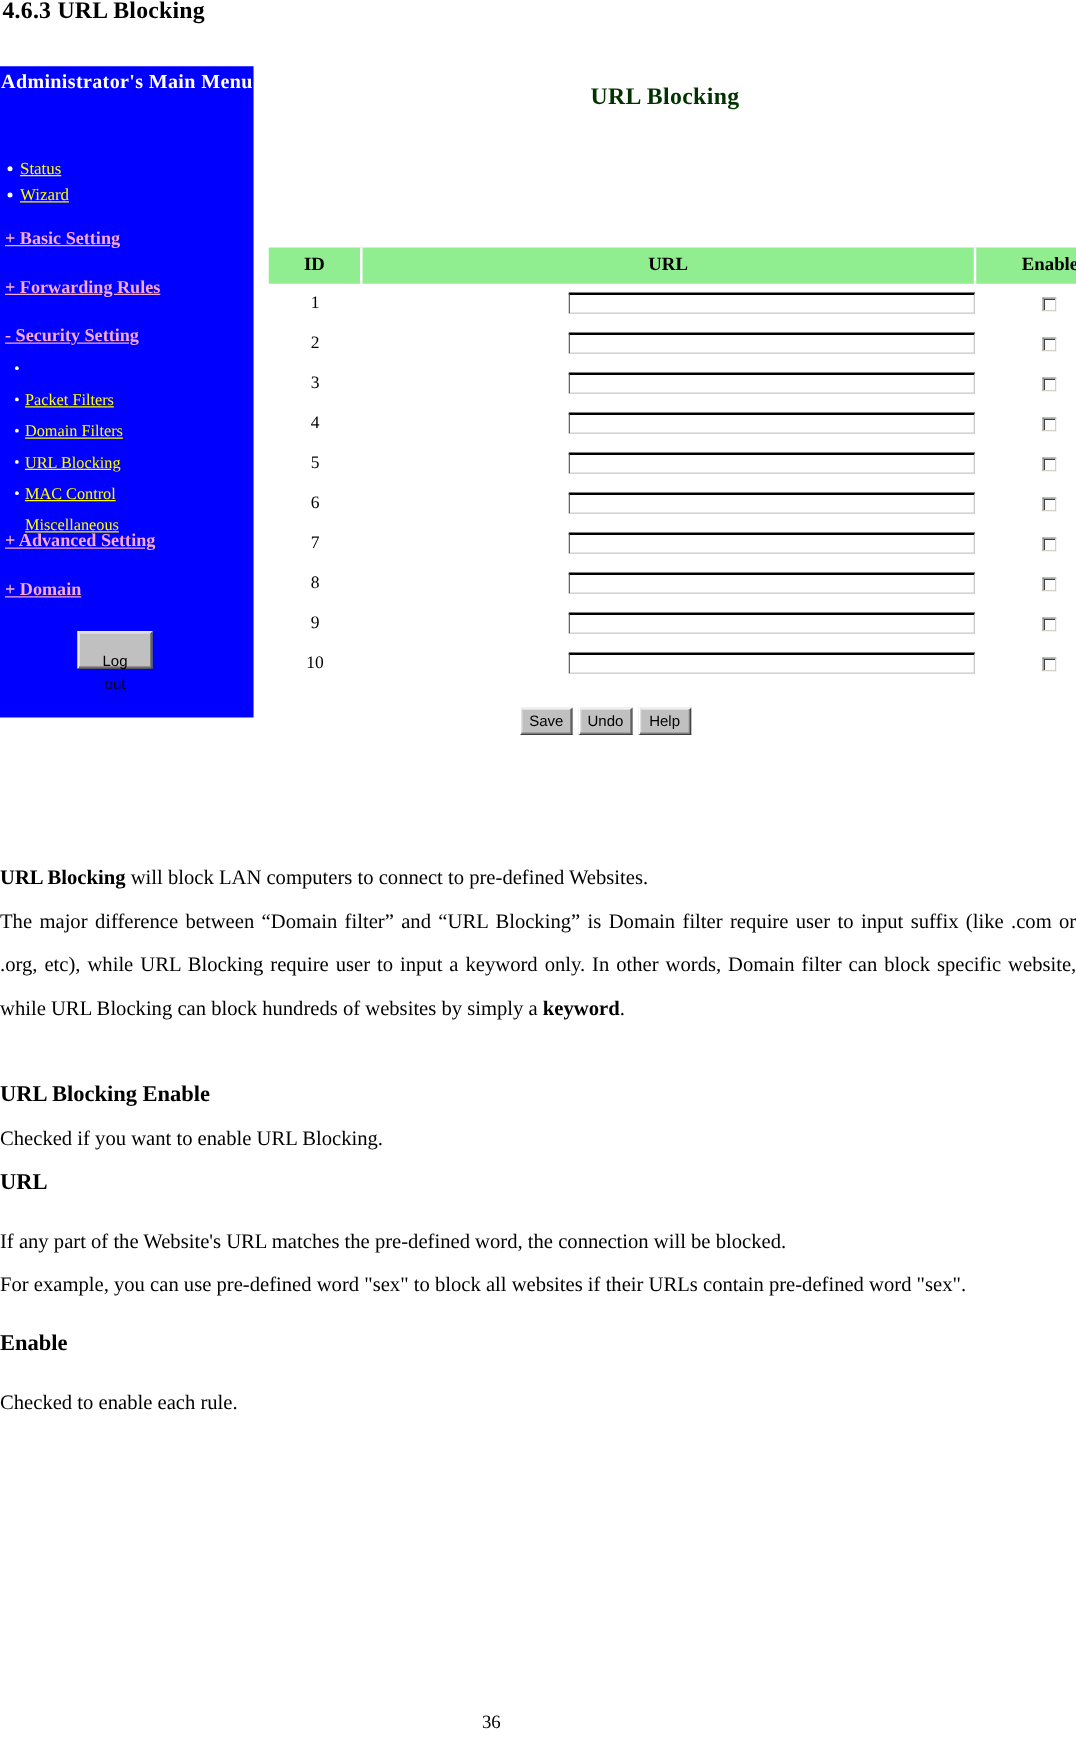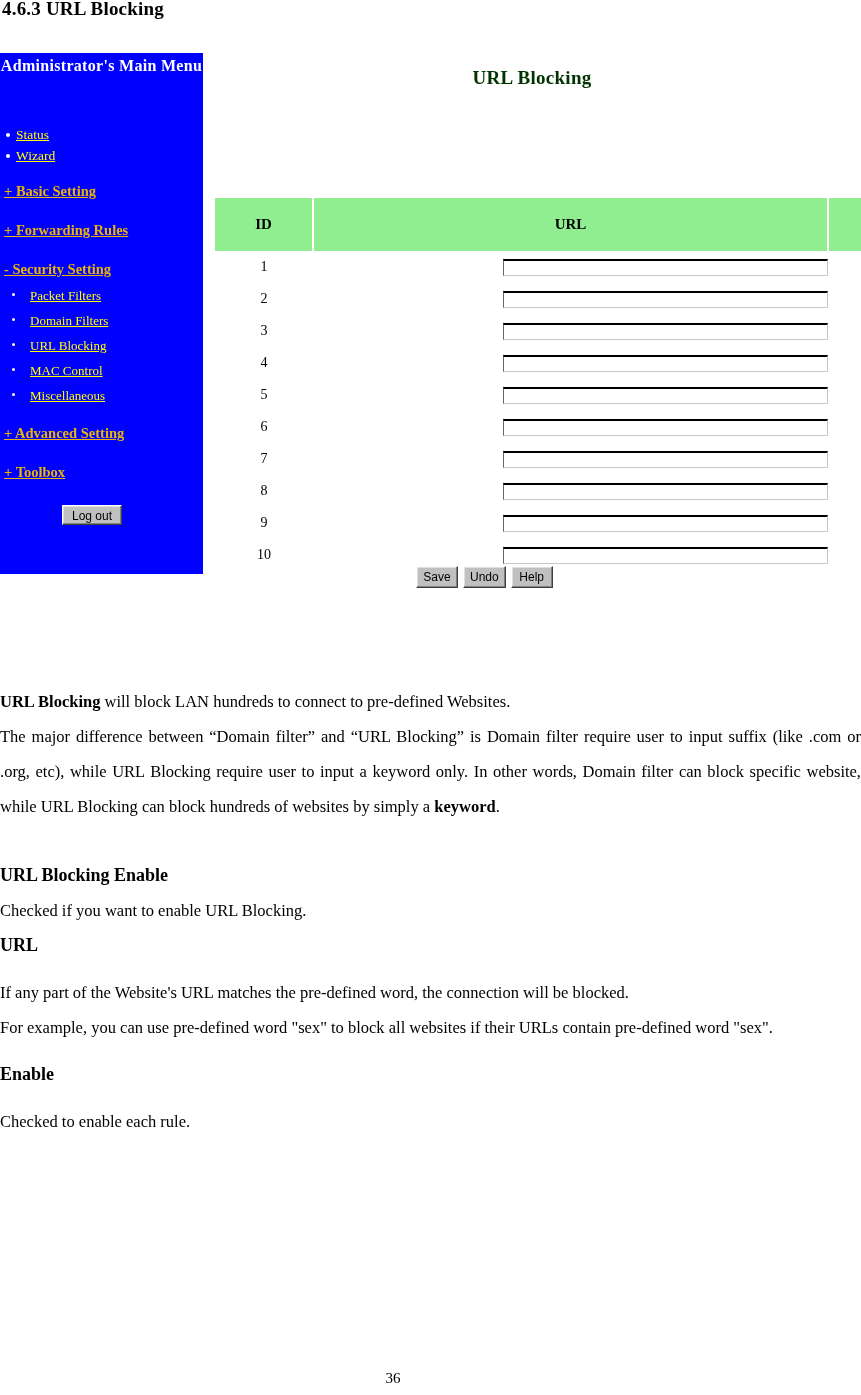--- a/index.html
+++ b/index.html
@@ -84,21 +84,21 @@
     color: #ffff00;
     text-decoration: underline;
     font-family: "Liberation Serif", serif;
     font-size: 13.5px;
     white-space: nowrap;
   }
 
   .group-link {
     position: absolute;
     left: 4px;
-    color: #eab308;
+    color: #f9a8d4;
     text-decoration: underline;
     font-family: "Liberation Serif", serif;
     font-weight: bold;
     font-size: 14.5px;
     white-space: nowrap;
   }
 
   .sub-link-row {
     position: absolute;
     left: 8px;
@@ -109,37 +109,38 @@
   .sub-bullet {
     position: absolute;
     left: 4px;
     top: 3px;
     width: 3px;
     height: 3px;
     background: #ffffff;
     border-radius: 50%;
   }
   .sub-link-row a {
-    left: 22px;
+    left: 12px;
     font-size: 13px;
+    margin-top: 24px;
   }
 
   
   .win-button {
     background: #c0c0c0;
     border-top: 1px solid #ffffff;
     border-left: 1px solid #ffffff;
     border-right: 1px solid #404040;
     border-bottom: 1px solid #404040;
     box-shadow: inset -1px -1px 0 #808080, inset 1px 1px 0 #dfdfdf;
     font-family: "Liberation Sans", sans-serif;
     font-size: 12px;
     color: #000000;
     text-align: center;
-    padding: 1px;
+    padding: 14px;
     cursor: pointer;
     line-height: 18px;
   }
   #logout-button {
     position: absolute;
     left: 62px;
     top: 452px;
     width: 60px;
     height: 20px;
   }
@@ -243,21 +244,21 @@
     border-collapse: collapse;
     table-layout: fixed;
   }
   #rules-table th {
     background: #90ee90;
     font-family: "Liberation Serif", serif;
     font-weight: bold;
     font-size: 15px;
     height: 21px;
     text-align: center;
-    padding: 16px;
+    padding: 4px;
     border: 0;
   }
   #rules-table th.id-col { width: 65px; border-right: 2px solid #ffffff; }
   #rules-table th.url-col { width: 481px; border-right: 2px solid #ffffff; }
   #rules-table th.en-col { width: 110px; }
 
   #rules-table td {
     padding: 0;
     border: 0;
     height: 32px;
@@ -375,21 +376,21 @@
     <div class="sub-link-row" style="top:312px;">
       <span class="sub-bullet"></span>
       <a href="#">MAC Control</a>
     </div>
     <div class="sub-link-row" style="top:337px;">
       <span class="sub-bullet"></span>
       <a href="#">Miscellaneous</a>
     </div>
 
     <a class="group-link" href="#" style="top:372px;">+ Advanced Setting</a>
-    <a class="group-link" href="#" style="top:411px;">+ Toolbox</a>
+    <a class="group-link" href="#" style="top:411px;">+ Domain</a>
 
     <button id="logout-button" class="win-button">Log out</button>
   </div>
 
   <div id="main-panel">
     <div id="panel-title">URL Blocking</div>
 
 
     <table id="rules-table">
       <thead>
@@ -455,21 +456,21 @@
 
     <div id="action-buttons">
       <button class="win-button">Save</button>
       <button class="win-button">Undo</button>
       <button class="win-button">Help</button>
     </div>
   </div>
 </div>
 
 <div id="body-copy">
-  <p class="para"><b>URL Blocking</b><span> will block LAN hundreds to connect to pre-defined Websites.</span></p>
+  <p class="para"><b>URL Blocking</b><span> will block LAN computers to connect to pre-defined Websites.</span></p>
   <p class="para justify"><span>The major difference between “Domain filter” and “URL Blocking” is Domain filter require user to input suffix (like .com or .org, etc), while URL Blocking require user to input a keyword only. In other words, Domain filter can block specific website, while URL Blocking can block hundreds of websites by simply a </span><b>keyword</b><span>.</span></p>
   <div class="gap-small"></div>
   <p class="sub-head">URL Blocking Enable</p>
   <p class="para">Checked if you want to enable URL Blocking.</p>
   <p class="sub-head">URL</p>
   <div class="gap-tiny"></div>
   <p class="para">If any part of the Website's URL matches the pre-defined word, the connection will be blocked.</p>
   <p class="para justify">For example, you can use pre-defined word "sex" to block all websites if their URLs contain pre-defined word "sex".</p>
   <div class="gap-tiny"></div>
   <p class="sub-head">Enable</p>

